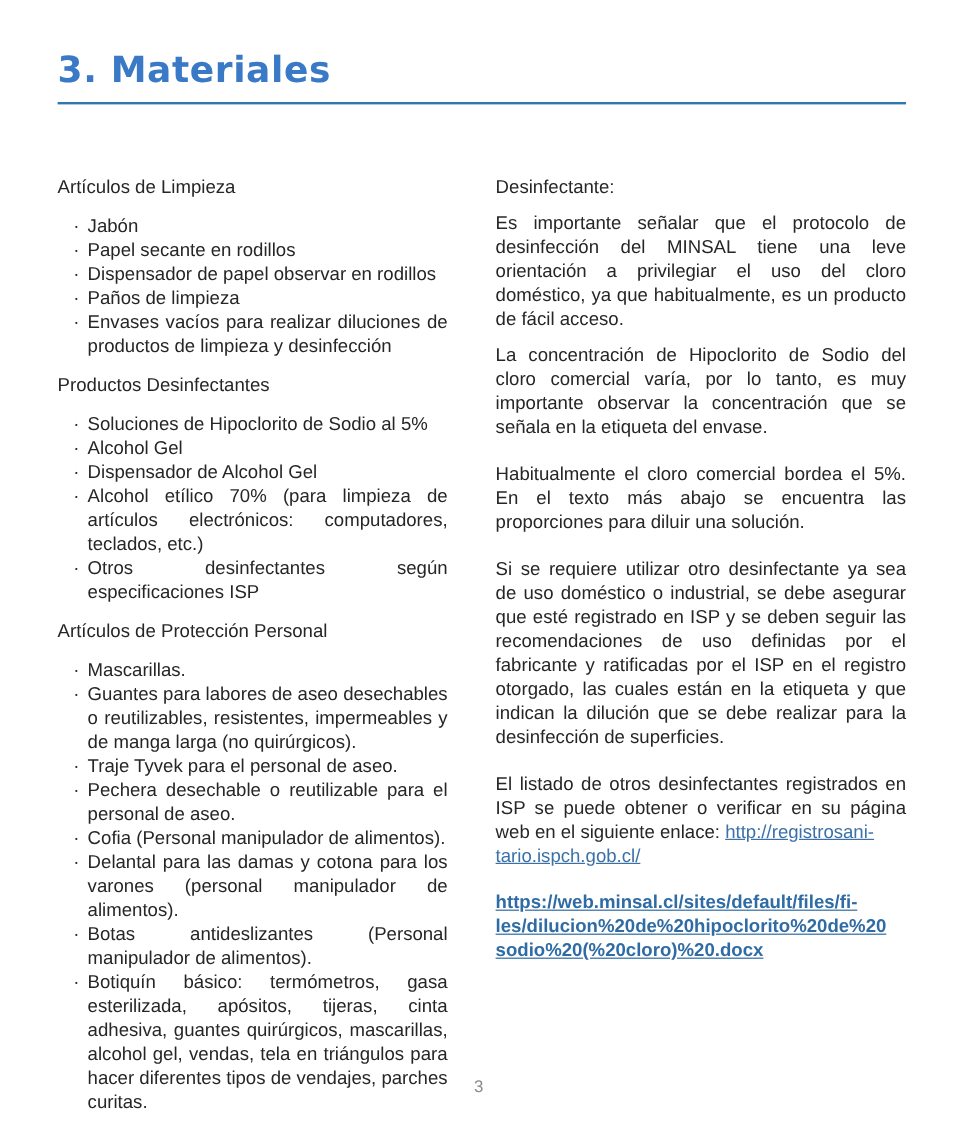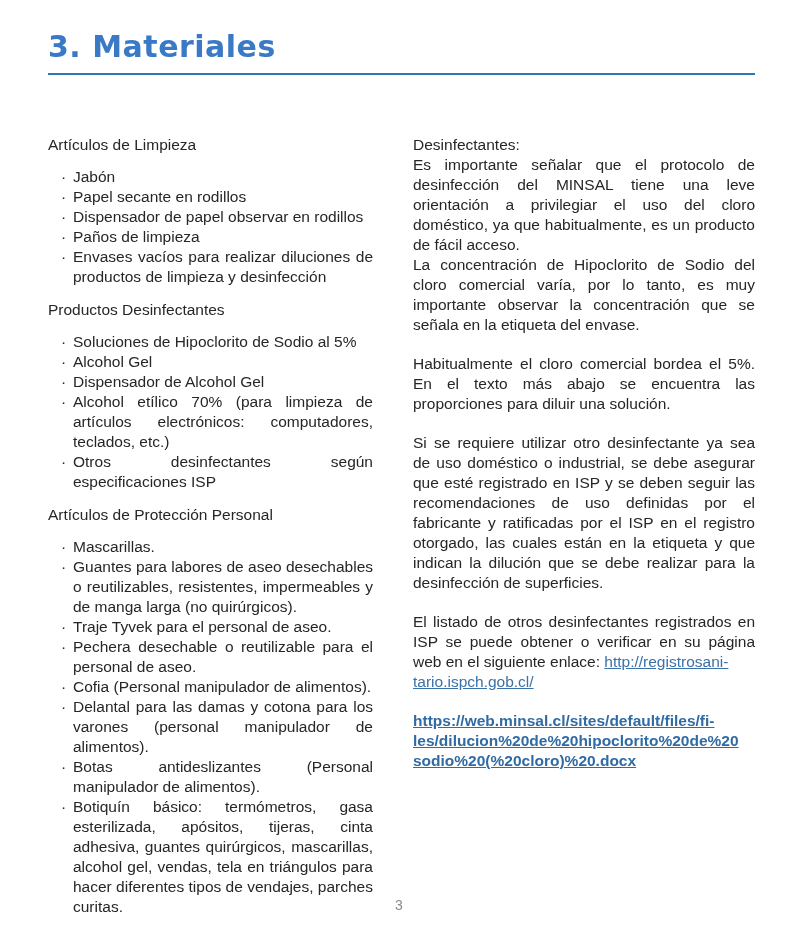--- a/index.html
+++ b/index.html
@@ -3,21 +3,21 @@
 <meta charset="utf-8">
 <style>
   html, body { margin: 0; padding: 0; background: #ffffff; }
   .page {
     width: 798px;
     height: 939px;
     box-sizing: border-box;
     position: relative;
     background: #ffffff;
     overflow: hidden;
-    padding: 30px 43px 0 48px;
+    padding: 42px 43px 0 48px;
     font-family: "Liberation Sans", sans-serif;
     color: var(--body-text, #262626);
     font-size: 15.5px;
     line-height: 20px;
   }
   .title {
     font-family: "DejaVu Sans", sans-serif;
     font-weight: 700;
     font-size: 30px;
     line-height: 34px;
@@ -52,21 +52,21 @@
     position: relative;
     padding-left: 13px;
     text-align: justify;
   }
   ul.bullets li::before {
     content: "\00B7";
     position: absolute;
     left: 1px;
   }
   .para { margin: 19px 0 0 0; text-align: justify; }
-  .para.mt0 { margin-top: 0; }
+  .para.mt0 { margin-top: 10px; }
   a.link {
     color: var(--link-blue, #3b71a9);
     text-decoration: underline;
     white-space: pre-line;
     cursor: pointer;
   }
   a.link.bold {
     font-weight: 700;
     color: var(--link-bold-blue, #2f6ba4);
   }
@@ -120,21 +120,21 @@
             <li>Pechera desechable o reutilizable para el personal de aseo.</li>
             <li>Cofia (Personal manipulador de alimentos).</li>
             <li>Delantal para las damas y cotona para los varones (personal manipulador de alimentos).</li>
             <li>Botas antideslizantes (Personal manipulador de alimentos).</li>
             <li>Botiquín básico: termómetros, gasa esterilizada, apósitos, tijeras, cinta adhesiva, guantes quirúrgicos, mascarillas, alcohol gel, vendas, tela en triángulos para hacer diferentes tipos de vendajes, parches curitas.</li>
           </ul>
       </section>
     </div>
 
     <div class="col-right">
-      <h3 class="heading">Desinfectantes:</h3>
+      <h3 class="heading">Desinfectante:</h3>
       <p class="para mt0">Es importante señalar que el protocolo de desinfección del MINSAL tiene una leve orientación a privilegiar el uso del cloro doméstico, ya que habitualmente, es un producto de fácil acceso.</p>
       <p class="para mt0">La concentración de Hipoclorito de Sodio del cloro comercial varía, por lo tanto, es muy importante observar la concentración que se señala en la etiqueta del envase.</p>
       <p class="para">Habitualmente el cloro comercial bordea el 5%. En el texto más abajo se encuentra las proporciones para diluir una solución.</p>
       <p class="para">Si se requiere utilizar otro desinfectante ya sea de uso doméstico o industrial, se debe asegurar que esté registrado en ISP y se deben seguir las recomendaciones de uso definidas por el fabricante y ratificadas por el ISP en el registro otorgado, las cuales están en la etiqueta y que indican la dilución que se debe realizar para la desinfección de superficies.</p>
       <p class="para"><span>El listado de otros desinfectantes registrados en ISP se puede obtener o verificar en su página web en el siguiente enlace: </span><a class="link" href="#">http://registrosani-
 tario.ispch.gob.cl/</a></p>
       <p class="para"><a class="link bold" href="#">https://web.minsal.cl/sites/default/files/fi-
 les/dilucion%20de%20hipoclorito%20de%20
 sodio%20(%20cloro)%20.docx</a></p>
     </div>

